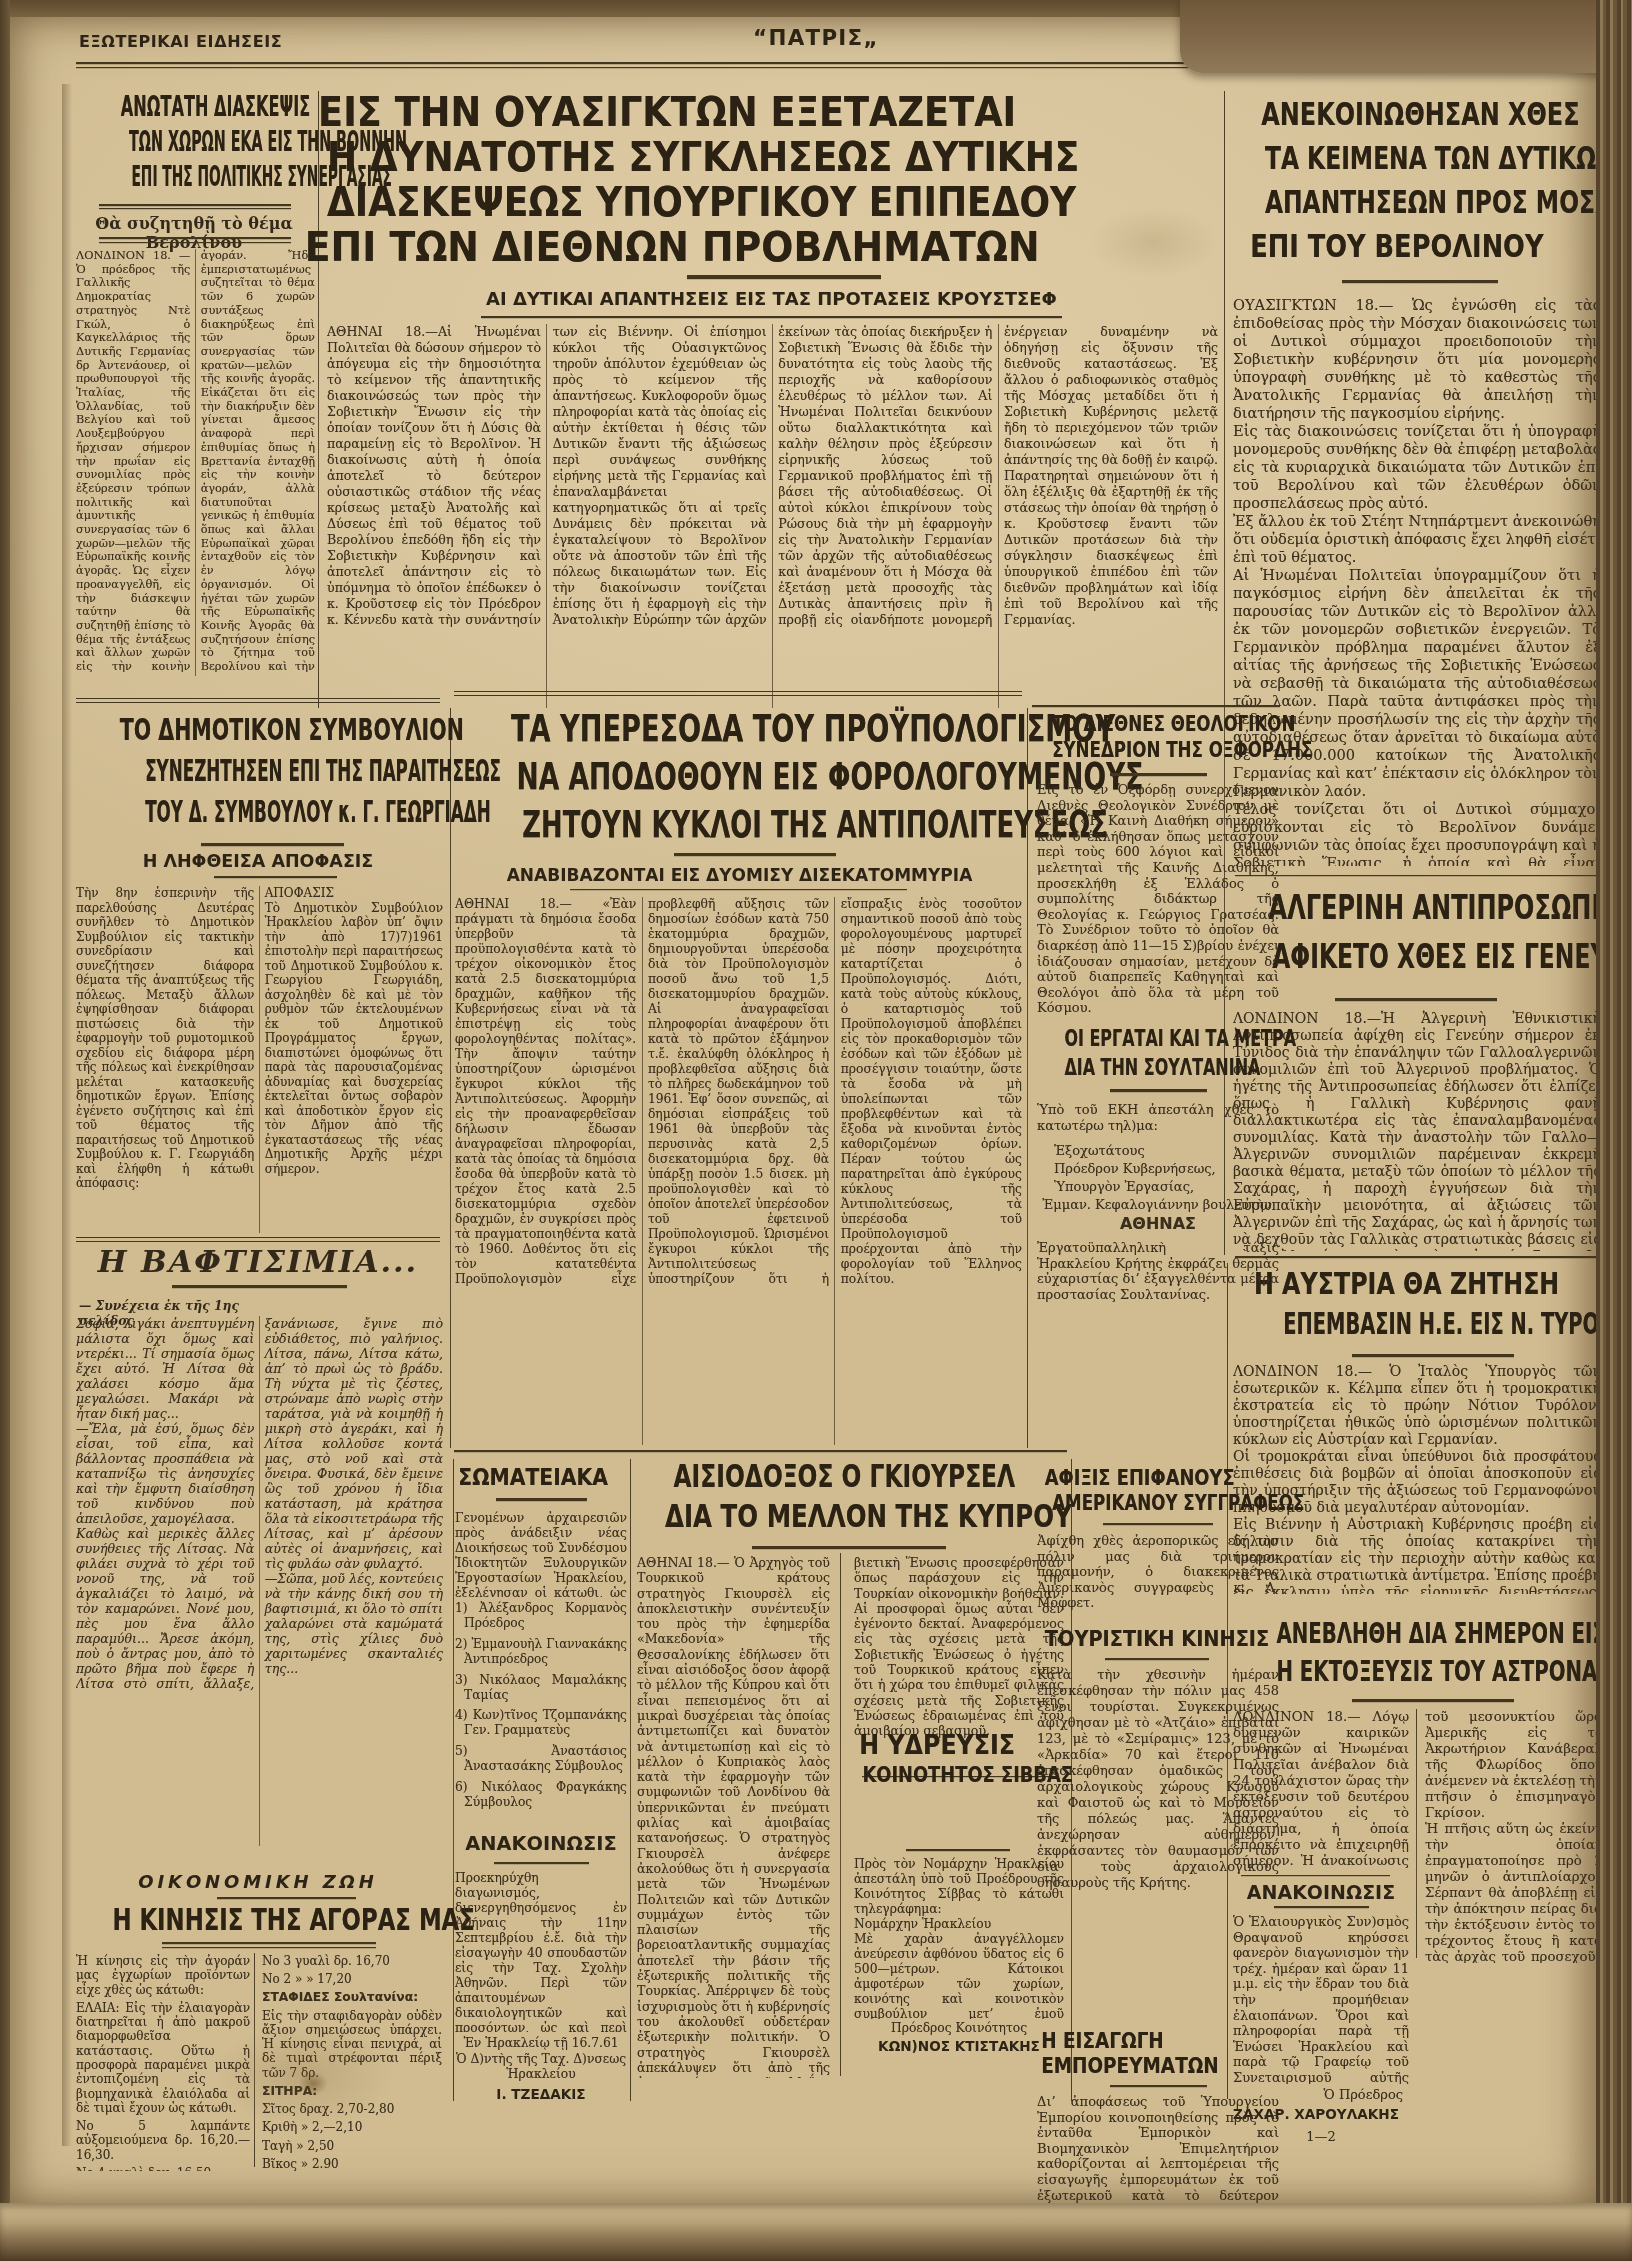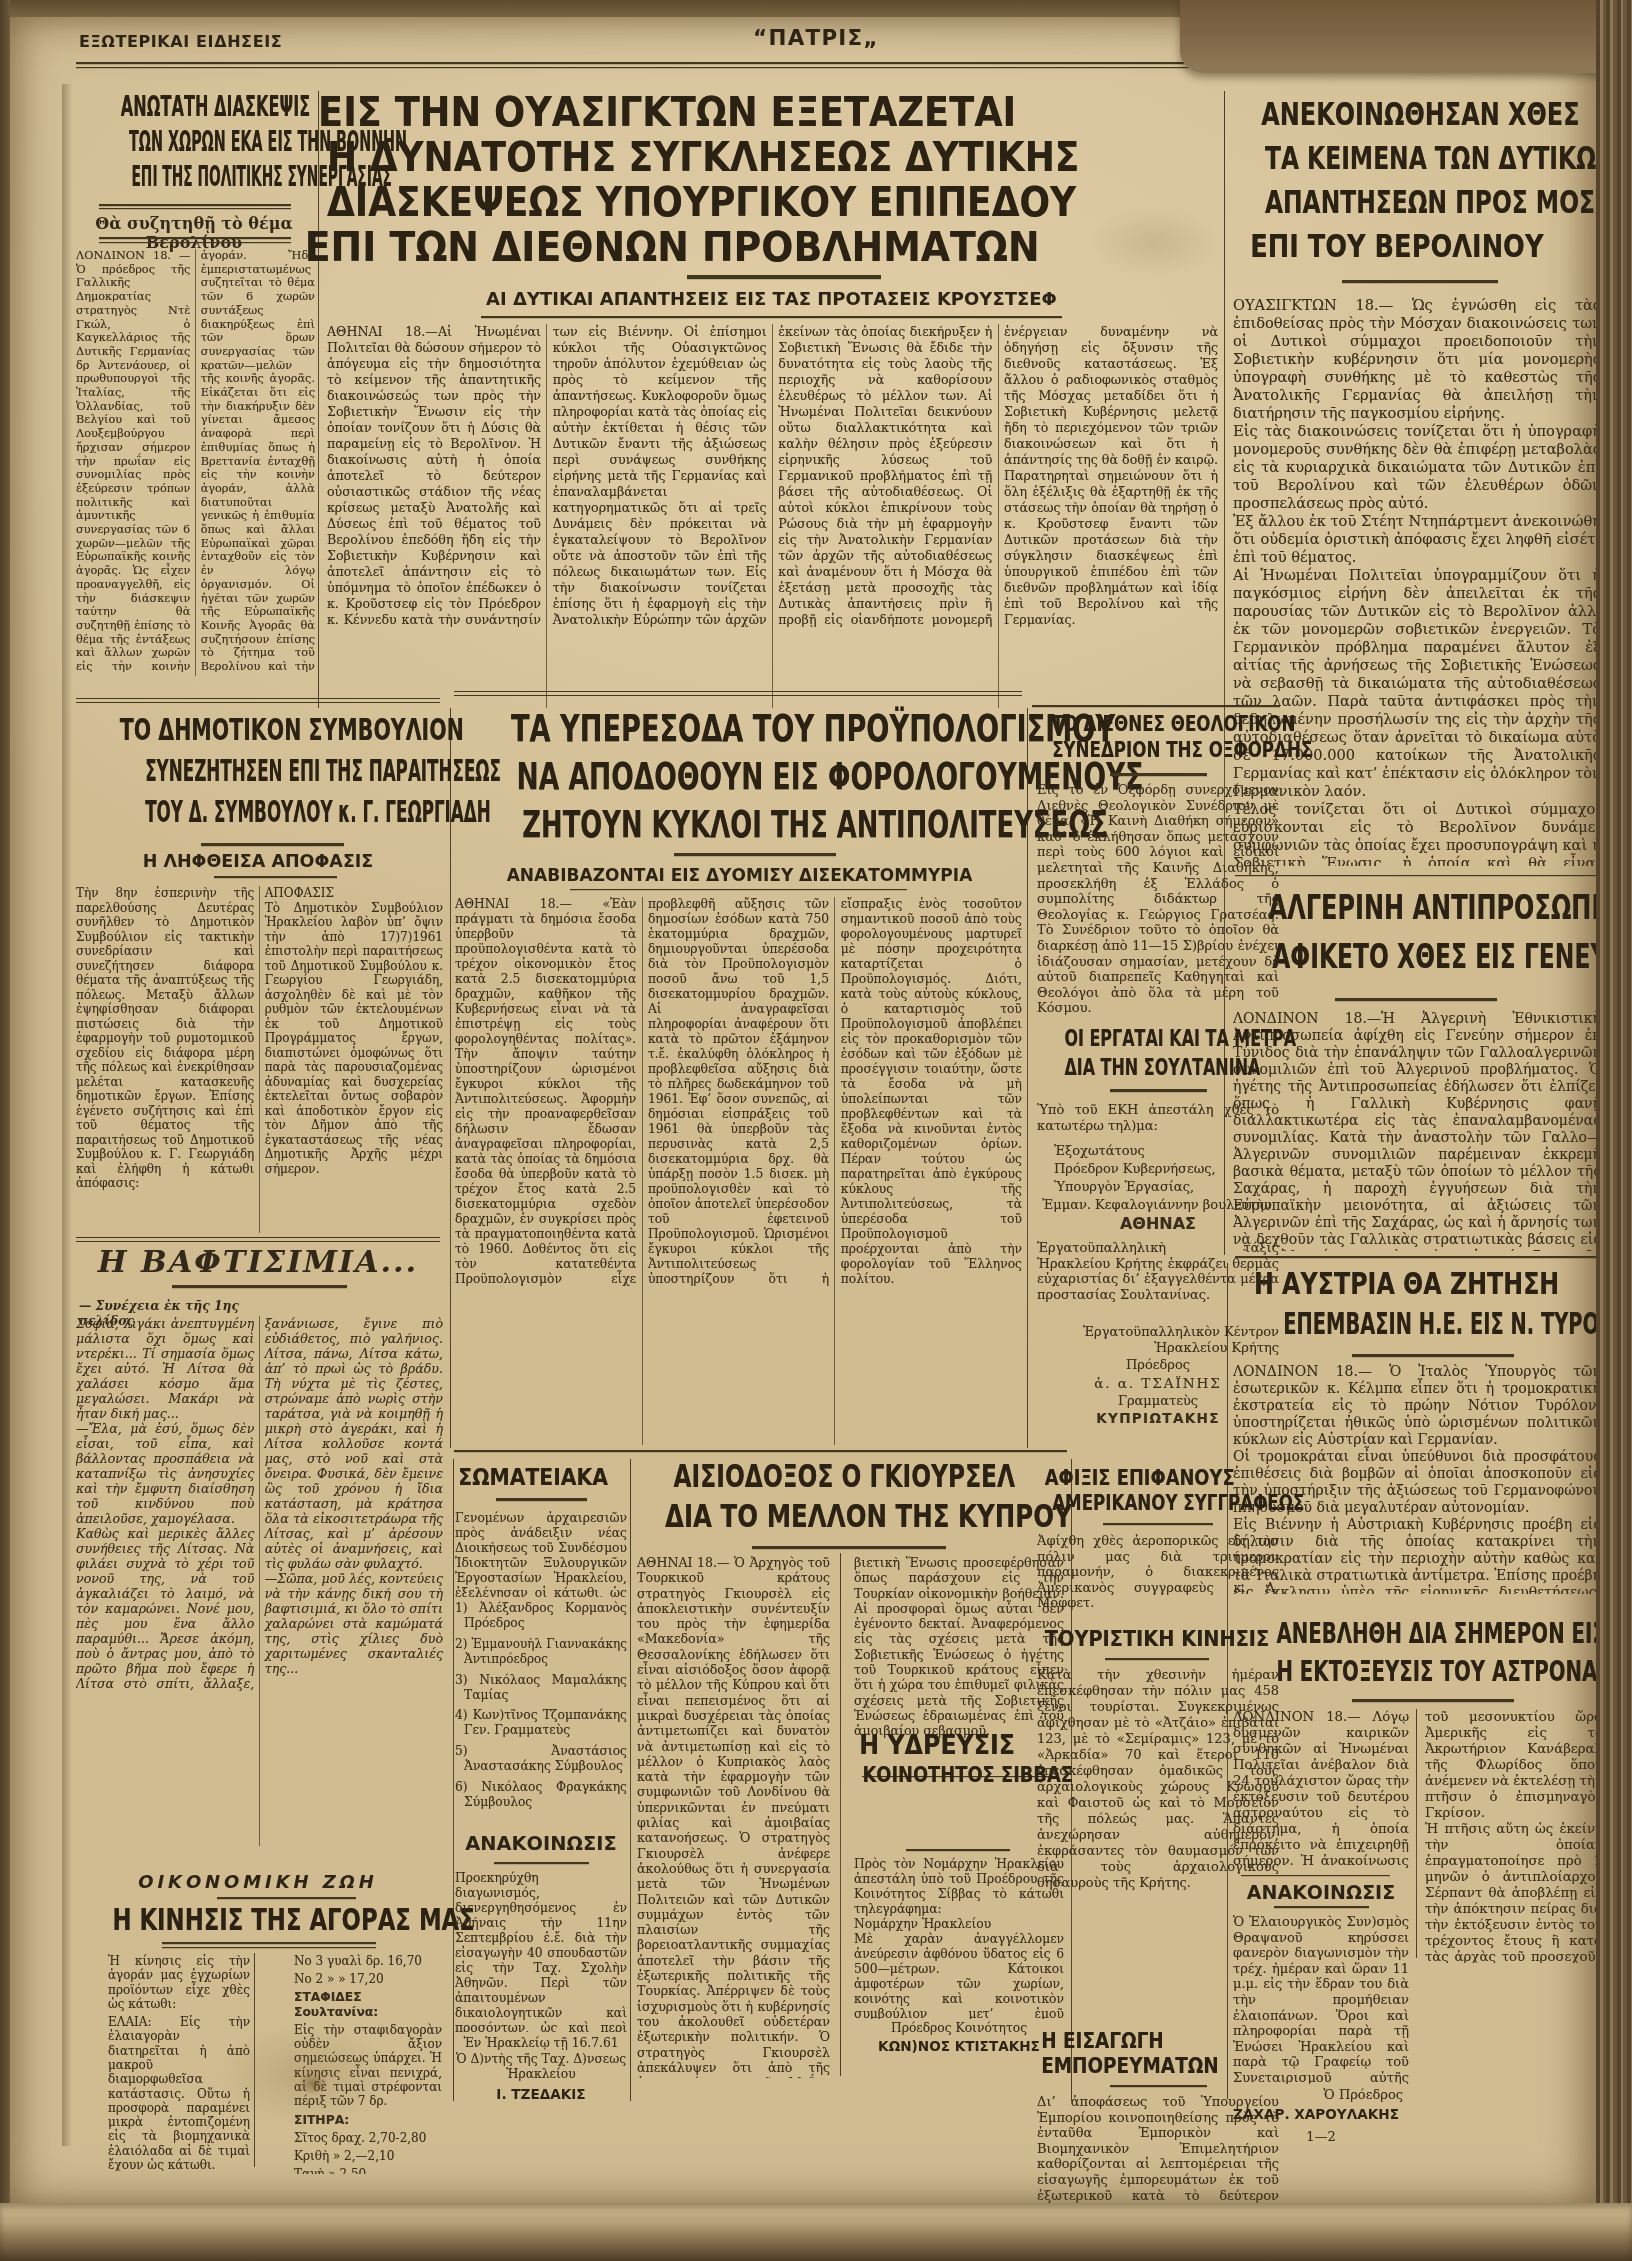--- a/index.html
+++ b/index.html
@@ -23,21 +23,21 @@
   .rt{text-align:right;}
   .subserif{font-family:"DejaVu Serif",serif;font-weight:700;color:#33291a;text-align:center;}
   .subsans{font-family:"DejaVu Sans",sans-serif;font-weight:700;color:#2d2416;text-align:center;}
   .it{font-style:italic;}
   .rule{position:absolute;background:#42361f;box-shadow:0 0.6px 0 rgba(66,54,31,.35);}
   .rule2{position:absolute;border-top:1.9px solid #42361f;border-bottom:1.3px solid #42361f;height:2.6px;}
   .vrule{position:absolute;width:1.3px;background:linear-gradient(#4a3d24,#5f4f31 60%,#4a3d24);}
   .cols2{column-count:2;column-gap:10.4px;column-rule:0.6px solid #6d5d41;}
   .cols3{column-count:3;column-gap:11.7px;column-rule:0.6px solid #6d5d41;}
   .cols4{column-count:4;column-gap:11.7px;column-rule:0.6px solid #6d5d41;}
-  .mline{margin-bottom:3.9px;margin-left:32px;}
+  .mline{margin-bottom:3.9px;}
   .listitem{margin-bottom:5.8px;text-indent:-9px;padding-left:9px;}
   .boldname{font-family:"DejaVu Sans",sans-serif;font-weight:700;}
   .stain{position:absolute;border-radius:50%;pointer-events:none;}
   .edge{position:absolute;}
 </style>
 </head>
 <body>
 
 <div id="canvas">
 
@@ -251,27 +251,20 @@
   <div class="rule" style="left:1110px;top:1089px;width:97px;height:2.6px;"></div>
   <div class="t bd" style="left:1037px;top:1102px;width:242px;height:36px;font-size:13px;line-height:15.6px;">Ὑπὸ τοῦ ΕΚΗ ἀπεστάλη χθὲς τὸ κατωτέρω τηλ)μα:</div>
   <div class="t" style="left:1037px;top:1142px;width:242px;">
     <div class="bd" style="font-size:13px;line-height:18px;text-align:left;padding-left:17px;">Ἐξοχωτάτους</div>
     <div class="bd" style="font-size:13px;line-height:18px;text-align:left;padding-left:17px;">Πρόεδρον Κυβερνήσεως,</div>
     <div class="bd" style="font-size:13px;line-height:18px;text-align:left;padding-left:17px;">Ὑπουργὸν Ἐργασίας,</div>
     <div class="bd" style="font-size:13px;line-height:18px;text-align:left;padding-left:5.2px;">Ἐμμαν. Κεφαλογιάννην βουλευτὴν</div>
     <div class="bd ctr boldname" style="font-size:16px;line-height:19.4px;">ΑΘΗΝΑΣ</div>
   </div>
   <div class="t bd" style="left:1037px;top:1240px;width:242px;height:82px;font-size:13px;line-height:15.6px;">Ἐργατοϋπαλληλικὴ τάξις Ἡρακλείου Κρήτης ἐκφράζει θερμὰς εὐχαριστίας δι’ ἐξαγγελθέντα μέτρα προστασίας Σουλτανίνας.</div>
-  <div class="t" style="left:1037px;top:1324px;width:242px;">
-    <div class="bd rt" style="font-size:13px;line-height:16px;">Ἐργατοϋπαλληλικὸν Κέντρον Ἡρακλείου Κρήτης</div>
-    <div class="bd ctr" style="font-size:13px;line-height:17.5px;">Πρόεδρος</div>
-    <div class="bd ctr" style="font-size:13.6px;line-height:18px;letter-spacing:1.9px;">ἀ. α. ΤΣΑΪΝΗΣ</div>
-    <div class="bd ctr" style="font-size:13px;line-height:17.5px;">Γραμματεὺς</div>
-    <div class="bd ctr boldname" style="font-size:13.6px;line-height:18px;letter-spacing:1.3px;">ΚΥΠΡΙΩΤΑΚΗΣ</div>
-  </div>
 
   <div class="t hl" style="left:1035px;top:1466px;width:245px;">
     <span class="hline" style="font-size:19.4px;line-height:25px;transform:scale(.92,1.05);">ΑΦΙΞΙΣ ΕΠΙΦΑΝΟΥΣ</span>
     <span class="hline" style="font-size:19.4px;line-height:25px;transform:scale(.86,1.05);">ΑΜΕΡΙΚΑΝΟΥ ΣΥΓΓΡΑΦΕΩΣ</span>
   </div>
   <div class="rule" style="left:1103px;top:1523px;width:110px;height:1.9px;"></div>
   <div class="t bd" style="left:1037px;top:1533px;width:242px;height:88px;font-size:13px;line-height:15.6px;">Ἀφίχθη χθὲς ἀεροπορικῶς εἰς τὴν πόλιν μας διὰ τριήμερον παραμονήν, ὁ διακεκριμένος Ἀμερικανὸς συγγραφεὺς κ. Λ. Μόφφετ.</div>
 
   <div class="t hl" style="left:1035px;top:1626px;width:245px;">
     <span class="hline" style="font-size:21px;line-height:27px;transform:scale(.92,1.05);">ΤΟΥΡΙΣΤΙΚΗ ΚΙΝΗΣΙΣ</span>

